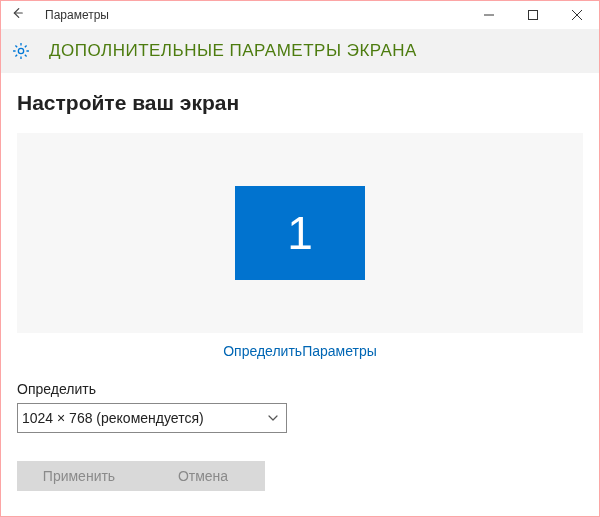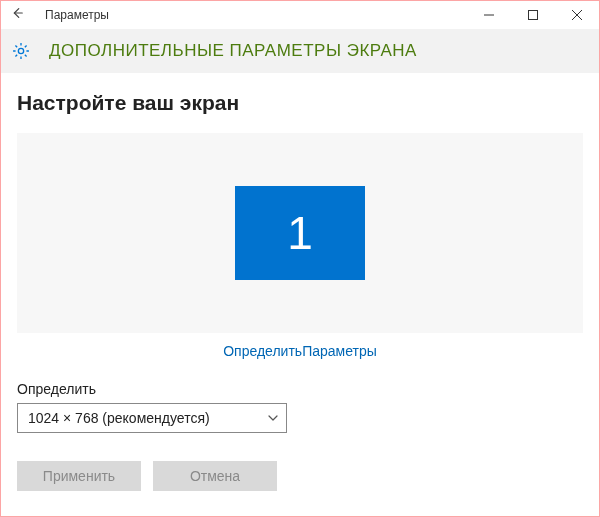--- a/index.html
+++ b/index.html
@@ -126,29 +126,28 @@
     margin-bottom: 6px;
   }
   .dropdown {
     width: 270px;
     height: 30px;
     border: 1px solid #888;
     background: #fff;
     display: flex;
     align-items: center;
     justify-content: space-between;
-    padding: 0 8px 0 10px;
+    padding: 0 8px 0 4px;
     font-size: 14px;
     color: #222;
     box-sizing: border-box;
   }
   .dropdown .chev svg { width: 10px; height: 10px; stroke: #555; }
   .button-row {
     display: flex;
-    gap: 12px;
     margin-top: 28px;
   }
   .btn {
     min-width: 96px;
     height: 30px;
     background: #d9d9d9;
     color: #8a8a8a;
     font-size: 14px;
     display: flex;
     align-items: center;

